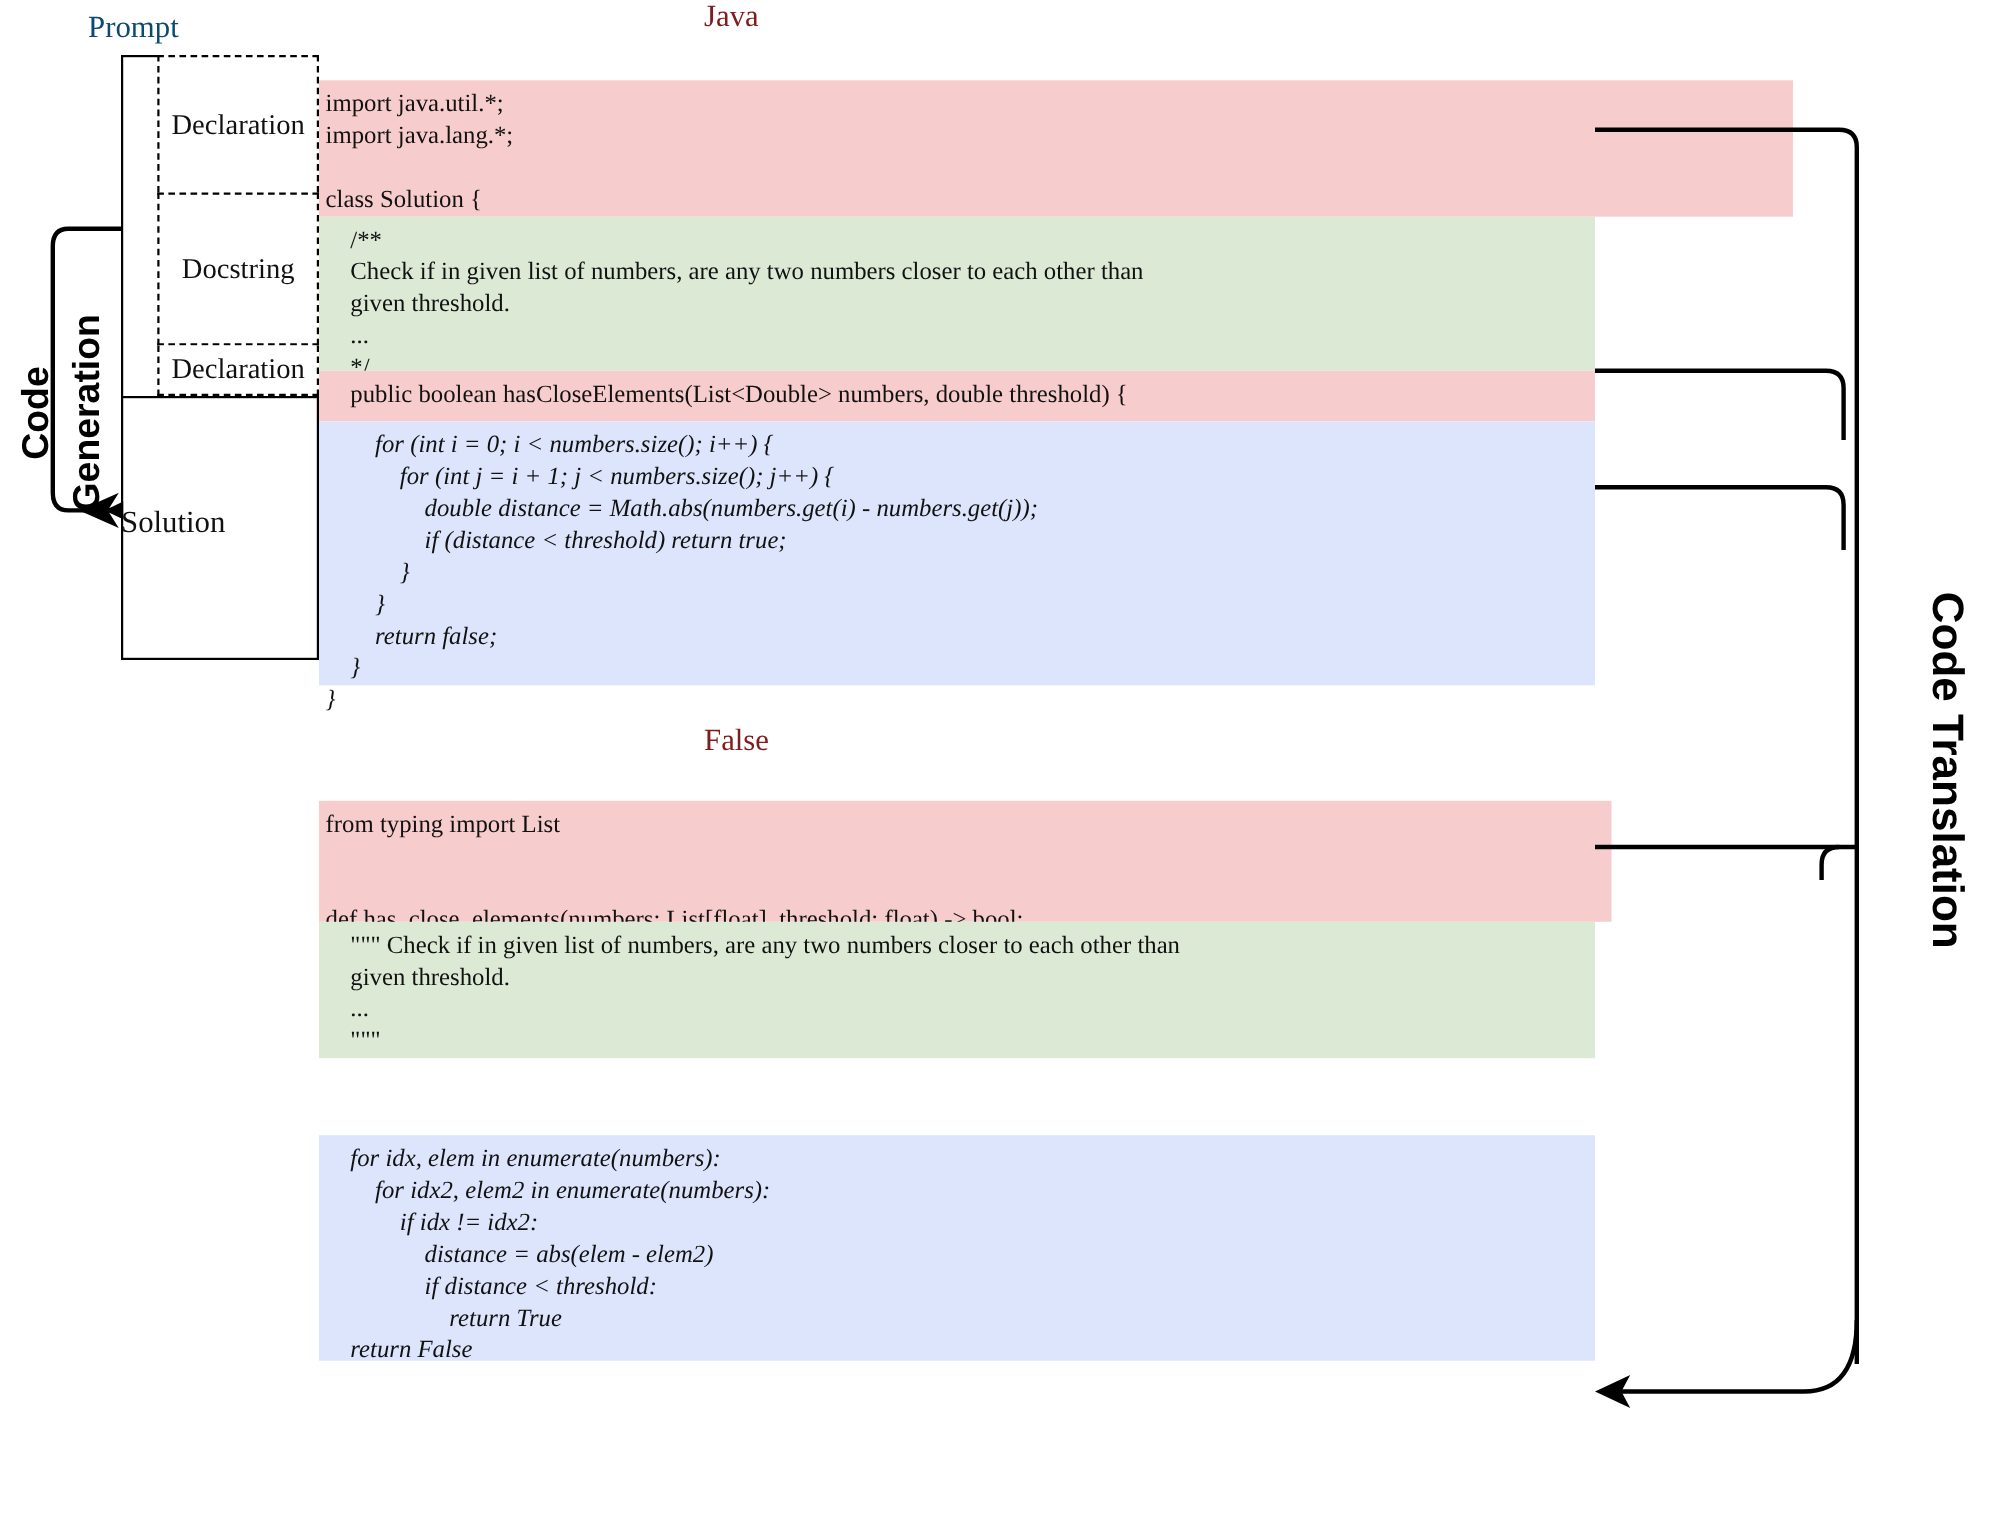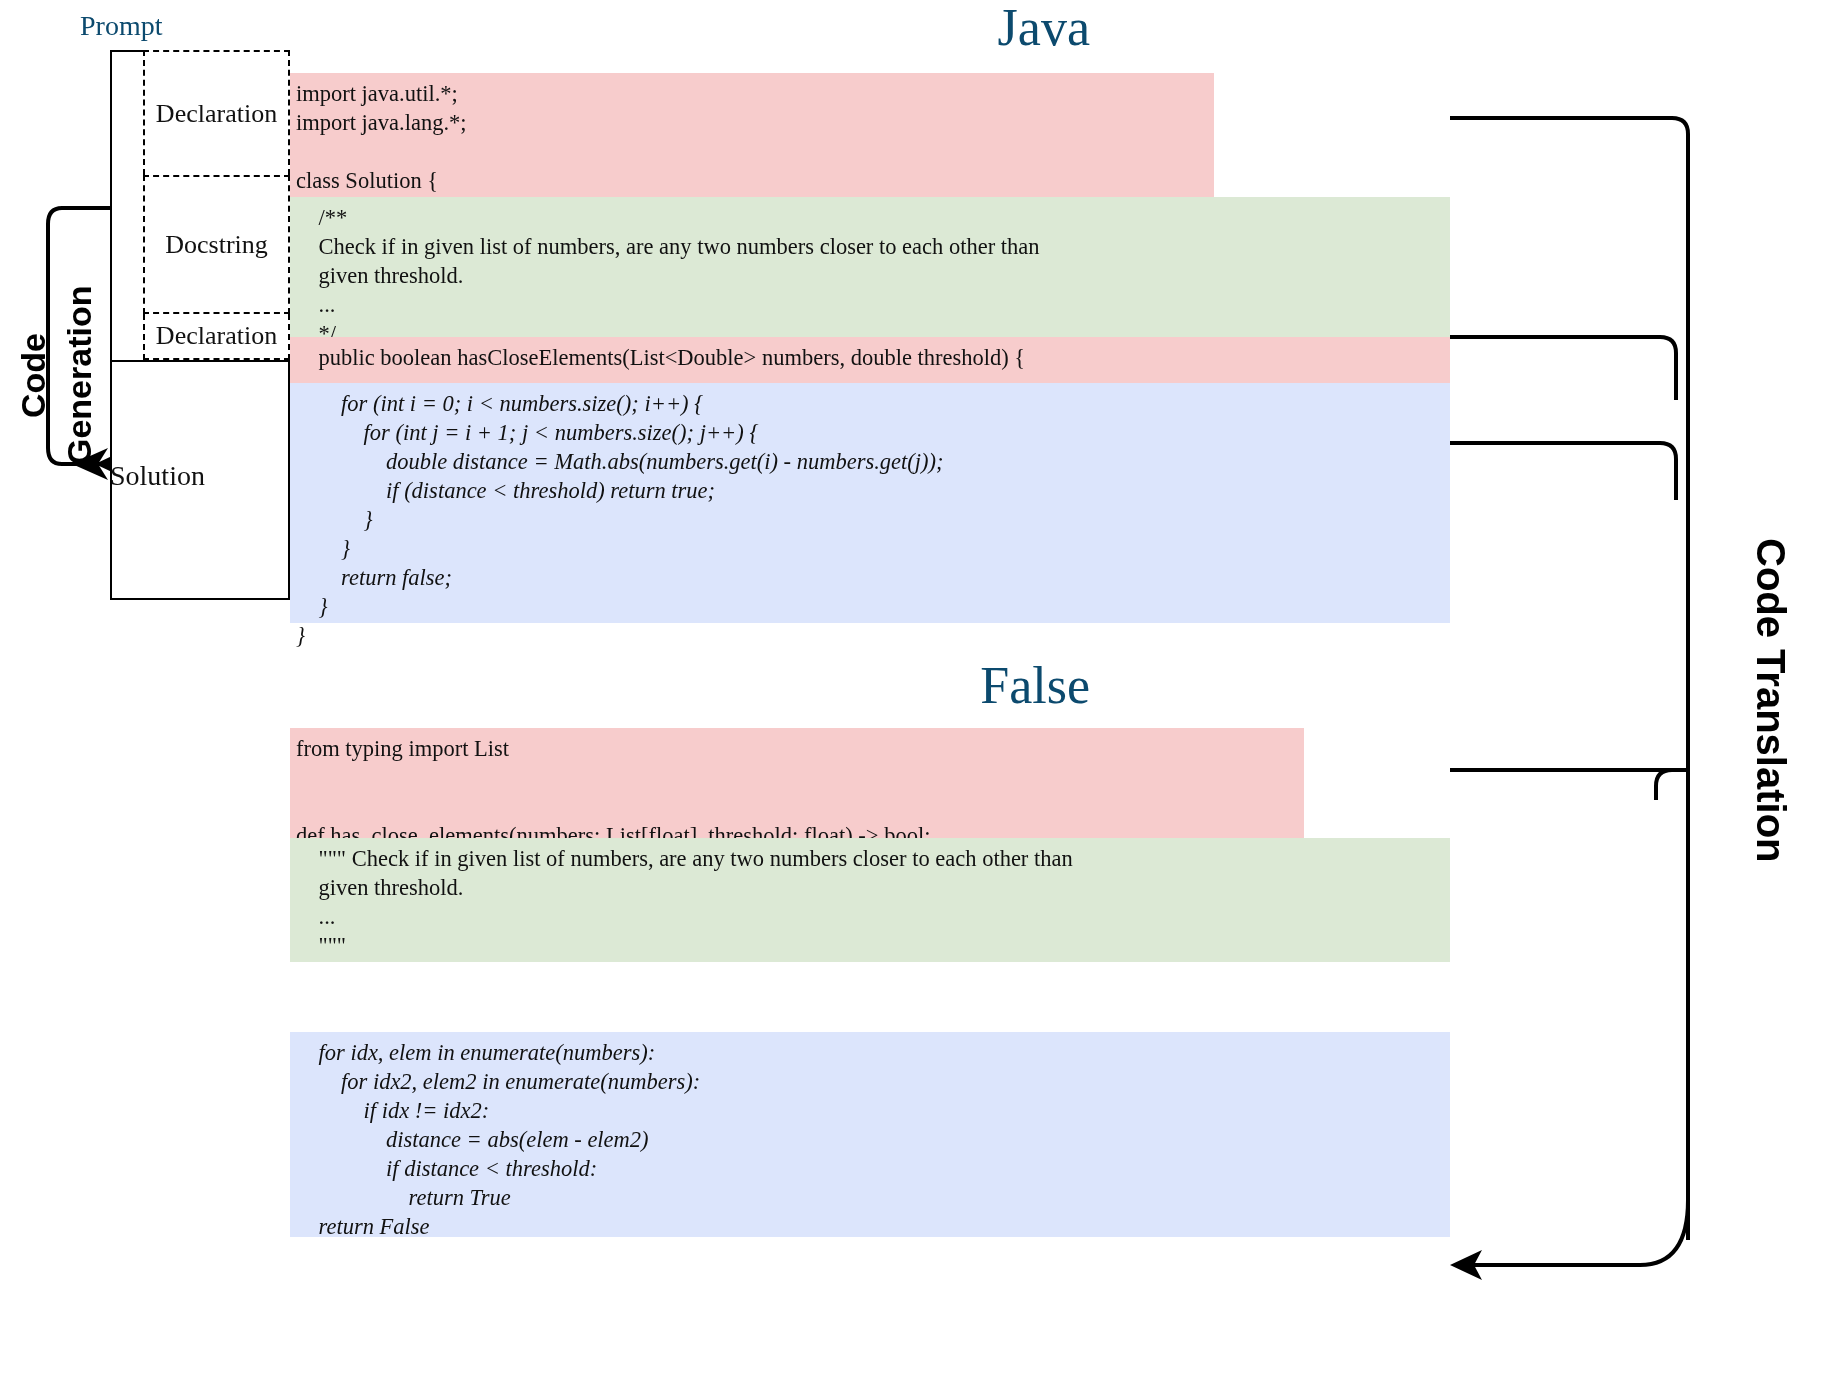--- a/index.html
+++ b/index.html
@@ -2,23 +2,23 @@
 <html><head>
 <meta charset="utf-8">
 <style>
   html,body{margin:0;padding:0;background:#fff;}
   body{width:1830px;height:1396px;position:relative;
        font-family:"Liberation Serif","DejaVu Serif",serif;
        -webkit-font-smoothing:antialiased;}
 
   
   .lang-title{
-    position:absolute;text-align:right;
+    position:absolute;text-align:left;
     font-family:"Liberation Serif","DejaVu Serif",serif;
-    font-size:52px;color:#0c4a6e;line-height:1;
+    font-size:28px;color:#7f1d1d;line-height:1;
   }
   #java-title{left:640px;top:2px;width:450px;}
   #python-title{left:640px;top:660px;width:450px;}
 
   .prompt-title{
     position:absolute;left:80px;top:10px;
     font-size:28px;color:#0c4a6e;
     font-family:"Liberation Serif","DejaVu Serif",serif;
   }
 
@@ -48,27 +48,27 @@
     font-family:"Liberation Serif","DejaVu Serif",serif;
     font-size:22.5px;line-height:29px;color:#111;
     white-space:pre;box-sizing:border-box;
     padding:6px 0 6px 6px;
   }
   .c-pink {background:#f7cccc;}
   .c-green{background:#dce9d5;}
   .c-blue {background:#dce5fc;font-style:italic;}
 
   
-  #java-decl1 {top:50px;  width:924px;height:124px;}
+  #java-decl1 {top:50px;  width:1340px;height:124px;}
   #java-doc   {top:174px; width:1160px;height:140px;}
   #java-decl2 {top:314px; width:1160px;height:46px;}
   #java-sol   {top:360px; width:1160px;height:240px;}
 
   
-  #py-decl    {top:705px; width:1014px;height:110px;}
+  #py-decl    {top:705px; width:1175px;height:110px;}
   #py-doc     {top:815px; width:1160px;height:124px;}
   #py-sol     {top:1009px; width:1160px;height:205px;}
 
   
   .vlabel{
     position:absolute;
     font-family:"Liberation Sans","DejaVu Sans",sans-serif;
     font-weight:bold;color:#000;
     writing-mode:vertical-rl;
     text-orientation:mixed;

